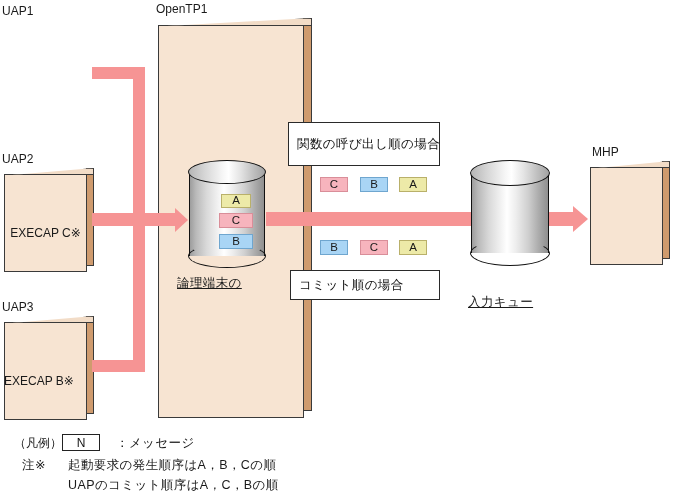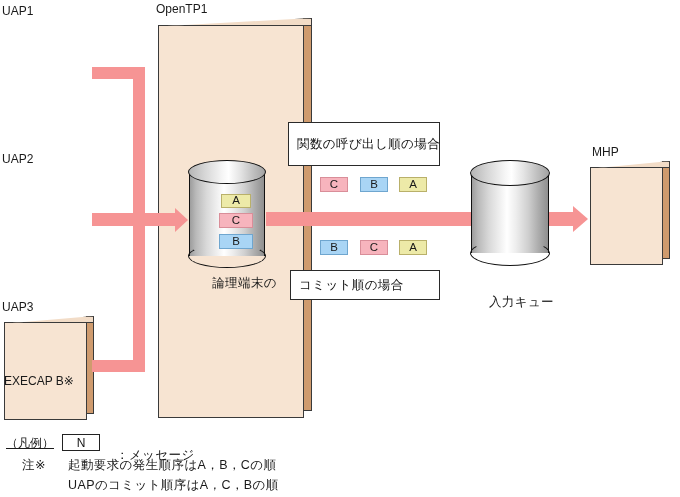--- a/index.html
+++ b/index.html
@@ -19,21 +19,21 @@
   
   .lbl {
     position: absolute;
     font-size: 12px;
     color: #1a1a1a;
     white-space: nowrap;
     line-height: 1.25;
     letter-spacing: 0px;
   }
   .lbl-jp { font-size: 12.5px; letter-spacing: .4px; }
-  .center { text-align: right; }
+  .center { text-align: left; text-decoration: underline; }
 
   
   .box3d { position: absolute; }
   .box3d .face {
     position: absolute;
     left: 0; top: 0;
     width: 100%; height: 100%;
     background: #f7e4d2;
     border: 1px solid #3a3a3a;
     box-sizing: border-box;
@@ -159,20 +159,27 @@
   <div class="box3d" style="left:158px; top:18px; width:154px; height:400px;">
     <div class="face" style="left:0; top:7px; width:146px; height:393px;"></div>
     <div class="side" style="left:145px; top:0px; width:9px; height:393px;"></div>
     <div class="top" style="left:0px; top:0px; width:154px; height:8px;
          clip-path: polygon(9px 8px, 154px 0px, 154px 8px, 0px 8px);"></div>
   </div>
 
   <div class="lbl" style="left:2px; top:4px;">UAP1</div>
 
   <div class="lbl" style="left:2px; top:152px;">UAP2</div>
+  <div class="box3d" style="left:4px; top:168px; width:90px; height:104px;">
+    <div class="face" style="left:0; top:6px; width:83px; height:98px;"></div>
+    <div class="side" style="left:82px; top:0px; width:8px; height:98px;"></div>
+    <div class="top" style="left:0px; top:0px; width:90px; height:7px;
+         clip-path: polygon(8px 7px, 90px 0px, 90px 7px, 0px 7px);"></div>
+    <div class="bodytext" style="top:58px; width:83px;">EXECAP C※</div>
+  </div>
 
   <div class="lbl" style="left:2px; top:300px;">UAP3</div>
   <div class="box3d" style="left:4px; top:316px; width:90px; height:104px;">
     <div class="face" style="left:0; top:6px; width:83px; height:98px;"></div>
     <div class="side" style="left:82px; top:0px; width:8px; height:98px;"></div>
     <div class="top" style="left:0px; top:0px; width:90px; height:7px;
          clip-path: polygon(8px 7px, 90px 0px, 90px 7px, 0px 7px);"></div>
     <div class="bodytext" style="top:58px; width:67px;">EXECAP B※</div>
   </div>
 
@@ -212,31 +219,31 @@
   <div class="chip chip-B" style="left:320px; top:240px; width:28px; height:15px;">B</div>
   <div class="chip chip-C" style="left:360px; top:240px; width:28px; height:15px;">C</div>
   <div class="chip chip-A" style="left:399px; top:240px; width:28px; height:15px;">A</div>
   <div class="callout" style="left:290px; top:270px; width:150px; height:30px;">コミット順の場合</div>
 
   <div class="cyl" style="left:471px; top:173px; width:78px; height:80px;">
     <div class="barrel"></div>
     <div class="capTop" style="top:-13px; height:26px;"></div>
     <div class="capBot" style="bottom:-13px; height:26px;"></div>
   </div>
-  <div class="lbl lbl-jp center" style="left:428px; top:295px; width:126px;">入力キュー</div>
+  <div class="lbl lbl-jp center" style="left:468px; top:295px; width:126px;">入力キュー</div>
 
   <div class="lbl" style="left:592px; top:145px;">MHP</div>
   <div class="box3d" style="left:590px; top:161px; width:80px; height:104px;">
     <div class="face" style="left:0; top:6px; width:73px; height:98px;"></div>
     <div class="side" style="left:72px; top:0px; width:8px; height:98px;"></div>
     <div class="top" style="left:0px; top:0px; width:80px; height:7px;
          clip-path: polygon(8px 7px, 80px 0px, 80px 7px, 0px 7px);"></div>
   </div>
 
-  <div class="lbl" style="left:6px; top:436px; font-size:12px;text-decoration:underline;">（凡例）</div>
+  <div class="lbl" style="left:14px; top:436px; font-size:12px;">（凡例）</div>
   <div class="legend-box" style="left:62px; top:434px; width:38px; height:17px;">N</div>
-  <div class="lbl lbl-jp" style="left:116px; top:448px;text-align:center;">：メッセージ</div>
+  <div class="lbl lbl-jp" style="left:116px; top:436px;text-align:center;">：メッセージ</div>
 
   <div class="lbl lbl-jp" style="left:22px; top:458px;">注※</div>
   <div class="lbl lbl-jp" style="left:68px; top:458px;">起動要求の発生順序はA，B，Cの順</div>
   <div class="lbl lbl-jp" style="left:68px; top:478px;">UAPのコミット順序はA，C，Bの順</div>
 
 </div>
 
 </body></html>

